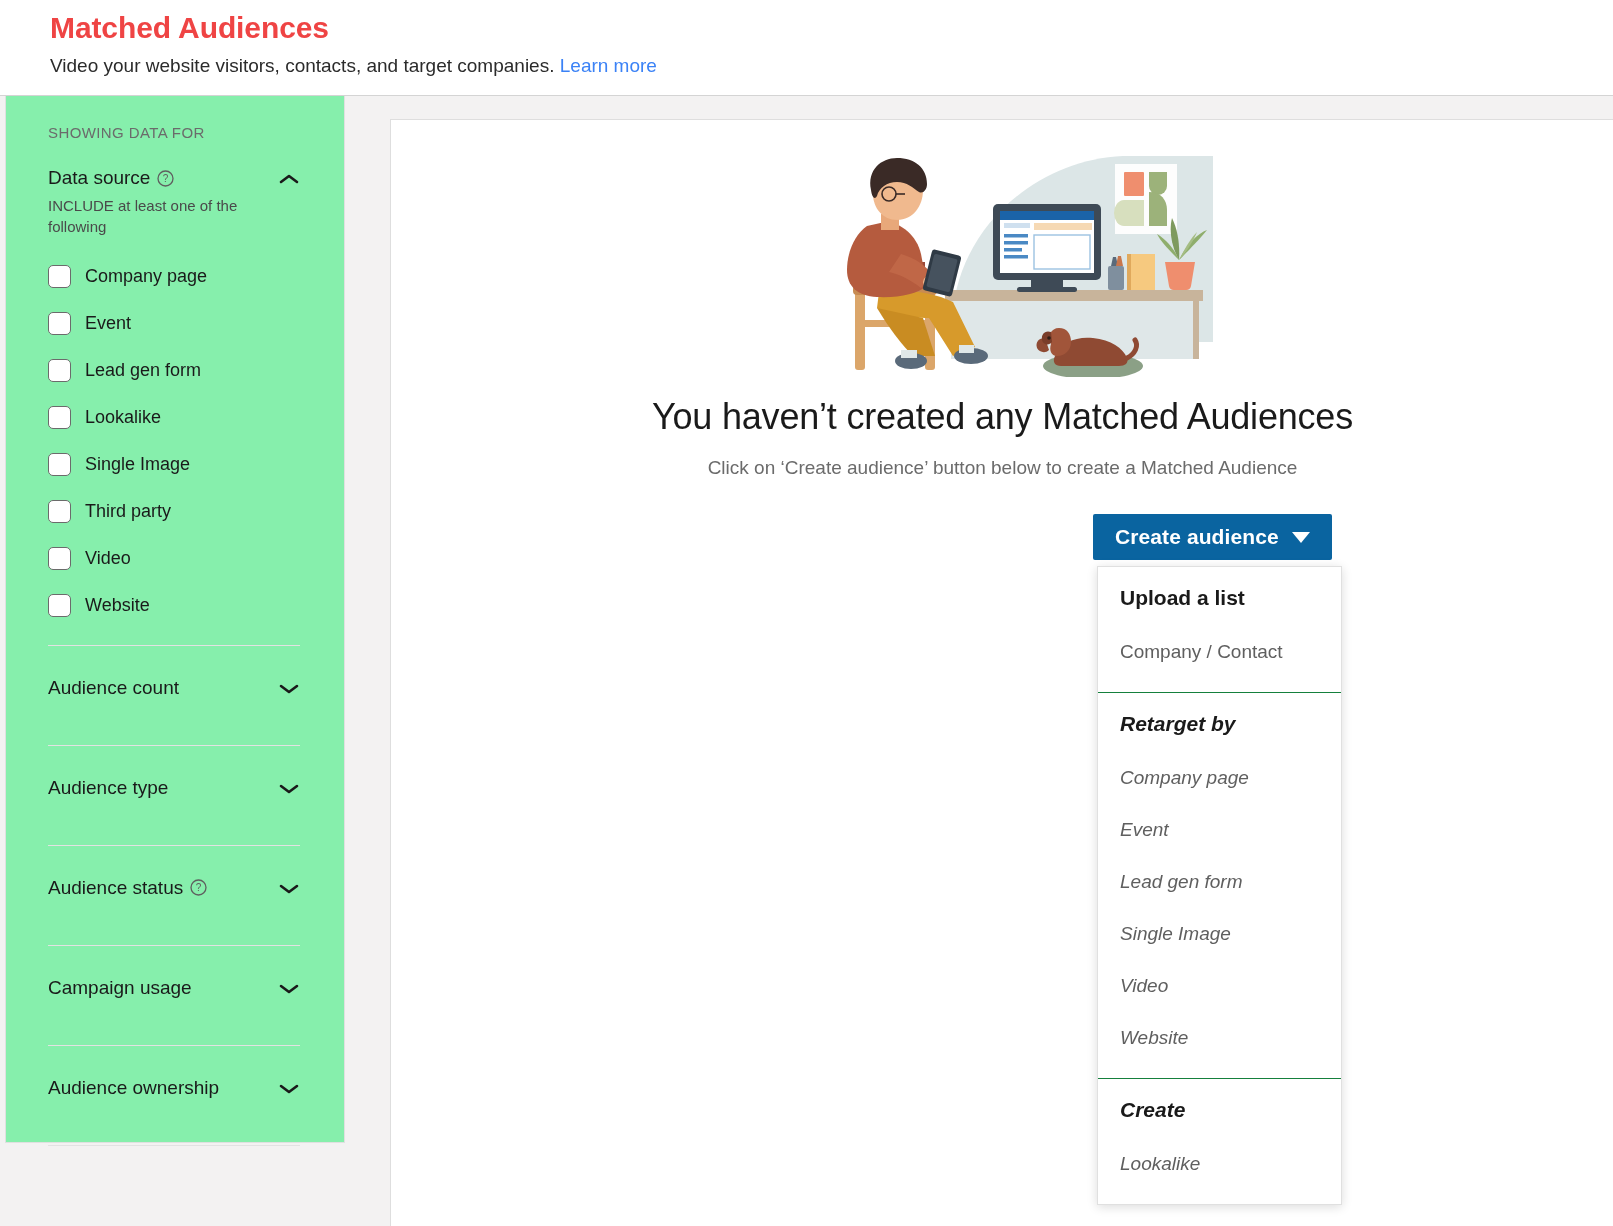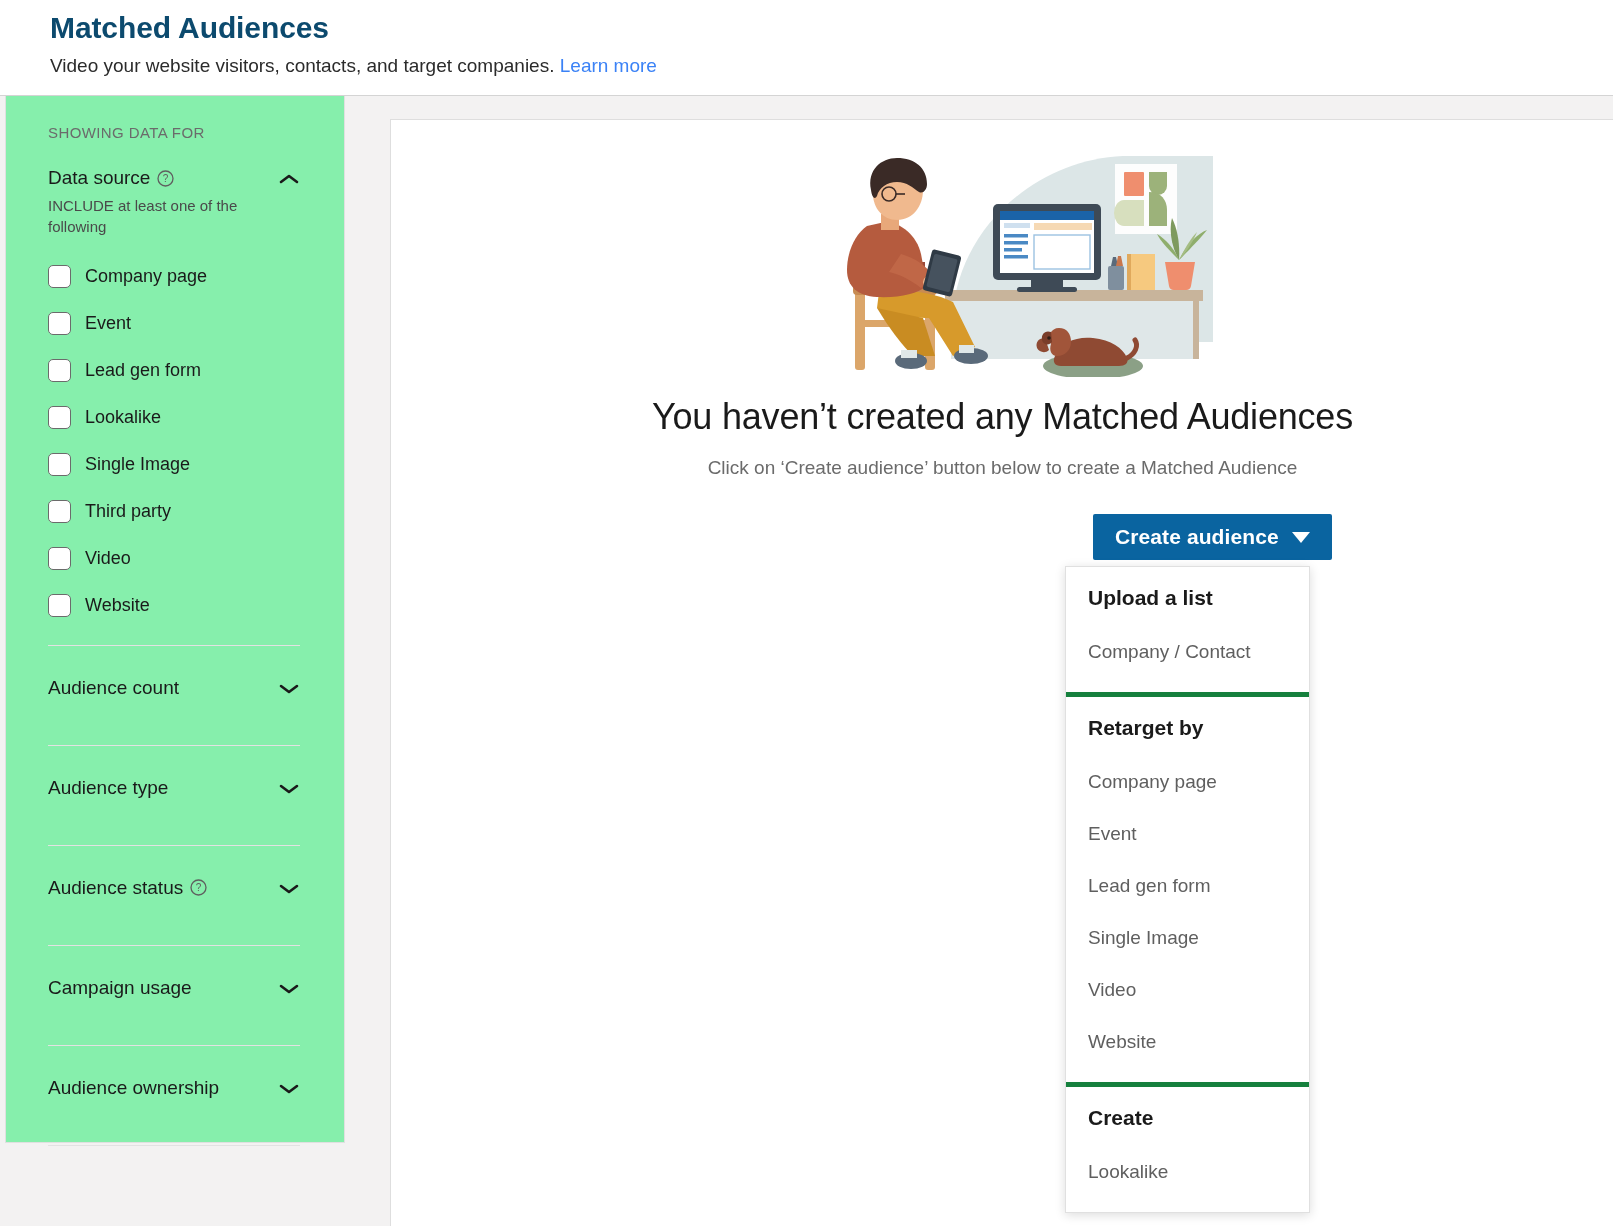--- a/index.html
+++ b/index.html
@@ -22,21 +22,21 @@
     position: absolute;
     left: 0; top: 0;
     width: 1613px;
     height: 95px;
     background: #ffffff;
     padding: 8px 0 0 50px;
   }
   .page-title {
     font-size: 30px;
     font-weight: bold;
-    color: #0c4a6e;
+    color: #ef4444;
     letter-spacing: -0.1px;
     line-height: 40px;
   }
   .page-subtitle {
     font-size: 19px;
     color: #2b2b2b;
     line-height: 30px;
     margin-top: 3px;
   }
   .learn-more {
@@ -197,31 +197,31 @@
     width: 0; height: 0;
     border-left: 9px solid transparent;
     border-right: 9px solid transparent;
     border-top: 11px solid #ffffff;
     display: inline-block;
   }
 
   
   .dropdown {
     position: absolute;
-    left: 1065px; top: 565px;
+    left: 1097px; top: 565px;
     width: 245px;
     background: #ffffff;
     border: 1px solid #e0e0e0;
     box-shadow: 0 2px 10px rgba(0,0,0,0.14);
     padding: 0;
     z-index: 50;
     overflow: hidden;
   }
   .dd-group { padding: 19px 0 14px 0; }
-  .dd-group + .dd-group { border-top: 5px solid #15803d; }
+  .dd-group + .dd-group { border-top: 1px solid #15803d; font-style: italic; }
   .dd-head {
     font-size: 21px;
     font-weight: bold;
     color: #1a1a1a;
     padding: 0 22px;
     margin-bottom: 16px;
   }
   .dd-item {
     font-size: 19px;
     color: #5f5f5f;

